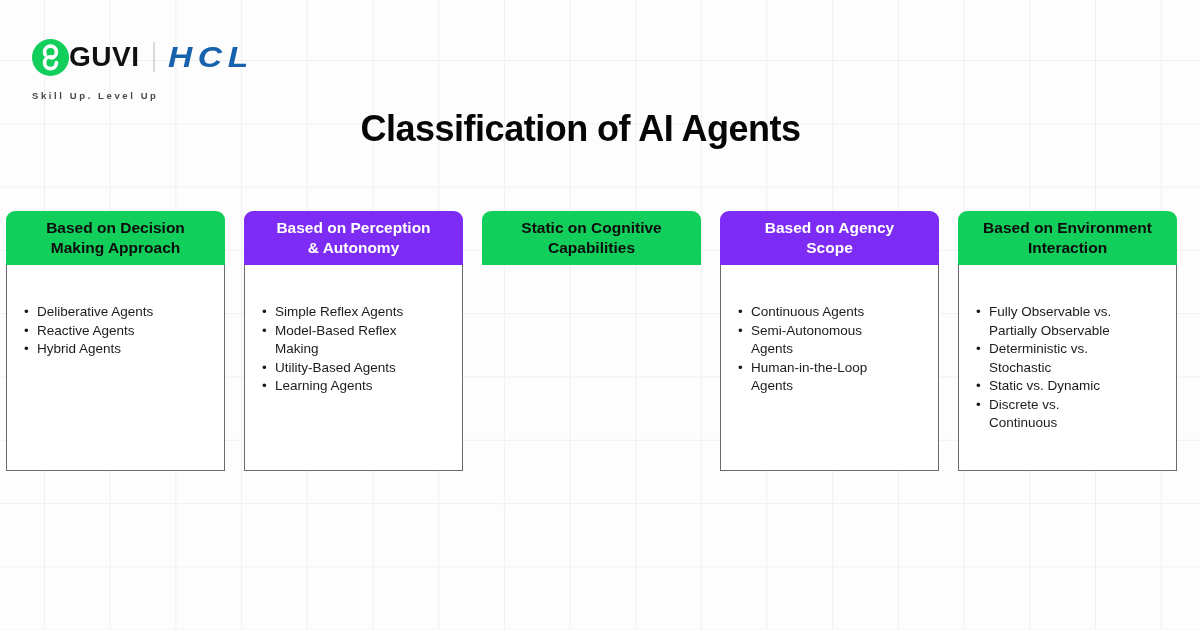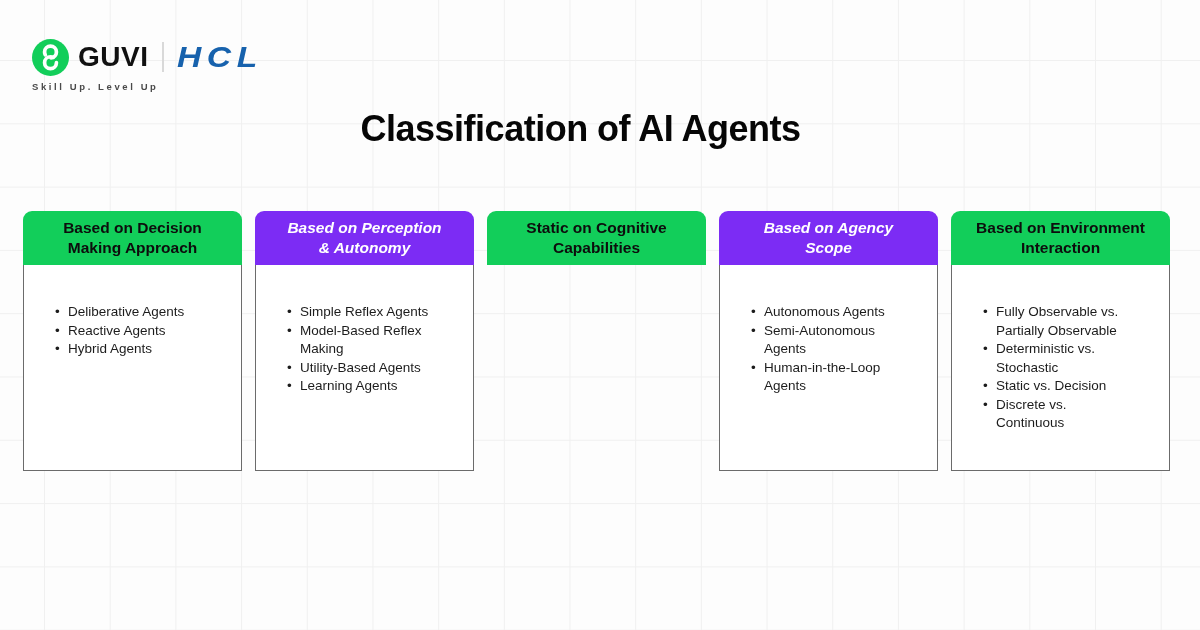--- a/index.html
+++ b/index.html
@@ -28,67 +28,66 @@
       linear-gradient(to bottom, var(--grid-line) 1px, transparent 1px);
     background-size:65.7px 63.3px;
     background-position:44px 60px;
   }
   
   .brand{position:absolute;left:32px;top:38px;}
   .brand-row{display:flex;align-items:center;height:38px;}
   .guvi-mark{width:37px;height:37px;display:inline-block;flex:0 0 auto;}
   .guvi-mark svg{width:100%;height:100%;display:block;}
   .guvi-word{
-    margin-left:9px;
     font-size:28px;font-weight:800;letter-spacing:.5px;
     color:var(--brand-black);
   }
   .brand-divider{
     width:2px;height:30px;background:var(--divider-gray);
     margin:0 13px 0 14px;
   }
   .hcl-word{
     font-size:30px;font-weight:900;font-style:italic;
     letter-spacing:5px;color:var(--hcl-blue);
     transform:scaleX(1.12);transform-origin:left center;
   }
   .tagline{
-    margin-top:5px;
+    margin-top:14px;
     font-size:9.5px;font-weight:600;letter-spacing:2.6px;
     color:var(--tagline-gray);
   }
   
   .title{
     position:absolute;top:108px;left:0;width:1161px;
     text-align:center;
     font-size:36px;font-weight:800;letter-spacing:-.5px;
     color:var(--title-black);
   }
   
   .cards{
     position:absolute;top:211px;left:23px;
     width:1154px;
-    display:flex;gap:13px;
+    display:flex;gap:19px;justify-content:flex-end;
   }
   .card{width:219px;flex:0 0 auto;}
   .card-header{
     height:54px;border-radius:9px 9px 0 0;
     display:flex;align-items:center;justify-content:center;
     text-align:center;
     font-size:15.5px;font-weight:700;line-height:20px;
     white-space:pre-line;
     padding:0 10px;
   }
   .theme-green{background:var(--green);color:var(--header-text-on-green);}
-  .theme-purple{background:var(--purple);color:var(--header-text-on-purple);font-style:italic;}
+  .theme-purple{background:var(--purple);color:var(--header-text-on-purple);}
   .card-body{
     height:206px;background:#ffffff;
     border:1px solid var(--card-border);border-top:none;
     list-style:none;
-    padding:38px 12px 0 31px;
+    padding:38px 12px 0 17px;
     color:var(--body-text);
     font-size:13.5px;line-height:18.5px;
   }
   .card-body li{
     position:relative;padding-left:13px;
     white-space:pre-line;
   }
   .card-body li::before{
     content:"\2022";
     position:absolute;left:0;top:0;
@@ -142,35 +141,35 @@
 
   <section class="card">
     <div class="card-header theme-green">Static on Cognitive
 Capabilities</div>
   </section>
 
   <section class="card">
     <div class="card-header theme-purple">Based on Agency
 Scope</div>
     <ul class="card-body">
-      <li>Autonomous Agents</li>
+      <li>Continuous Agents</li>
       <li>Semi-Autonomous
 Agents</li>
       <li>Human-in-the-Loop
 Agents</li>
     </ul>
   </section>
 
   <section class="card">
     <div class="card-header theme-green">Based on Environment
 Interaction</div>
     <ul class="card-body">
       <li>Fully Observable vs.
 Partially Observable</li>
       <li>Deterministic vs.
 Stochastic</li>
-      <li>Static vs. Decision</li>
+      <li>Static vs. Dynamic</li>
       <li>Discrete vs.
 Continuous</li>
     </ul>
   </section>
 
 </main>
 
 </body></html>

